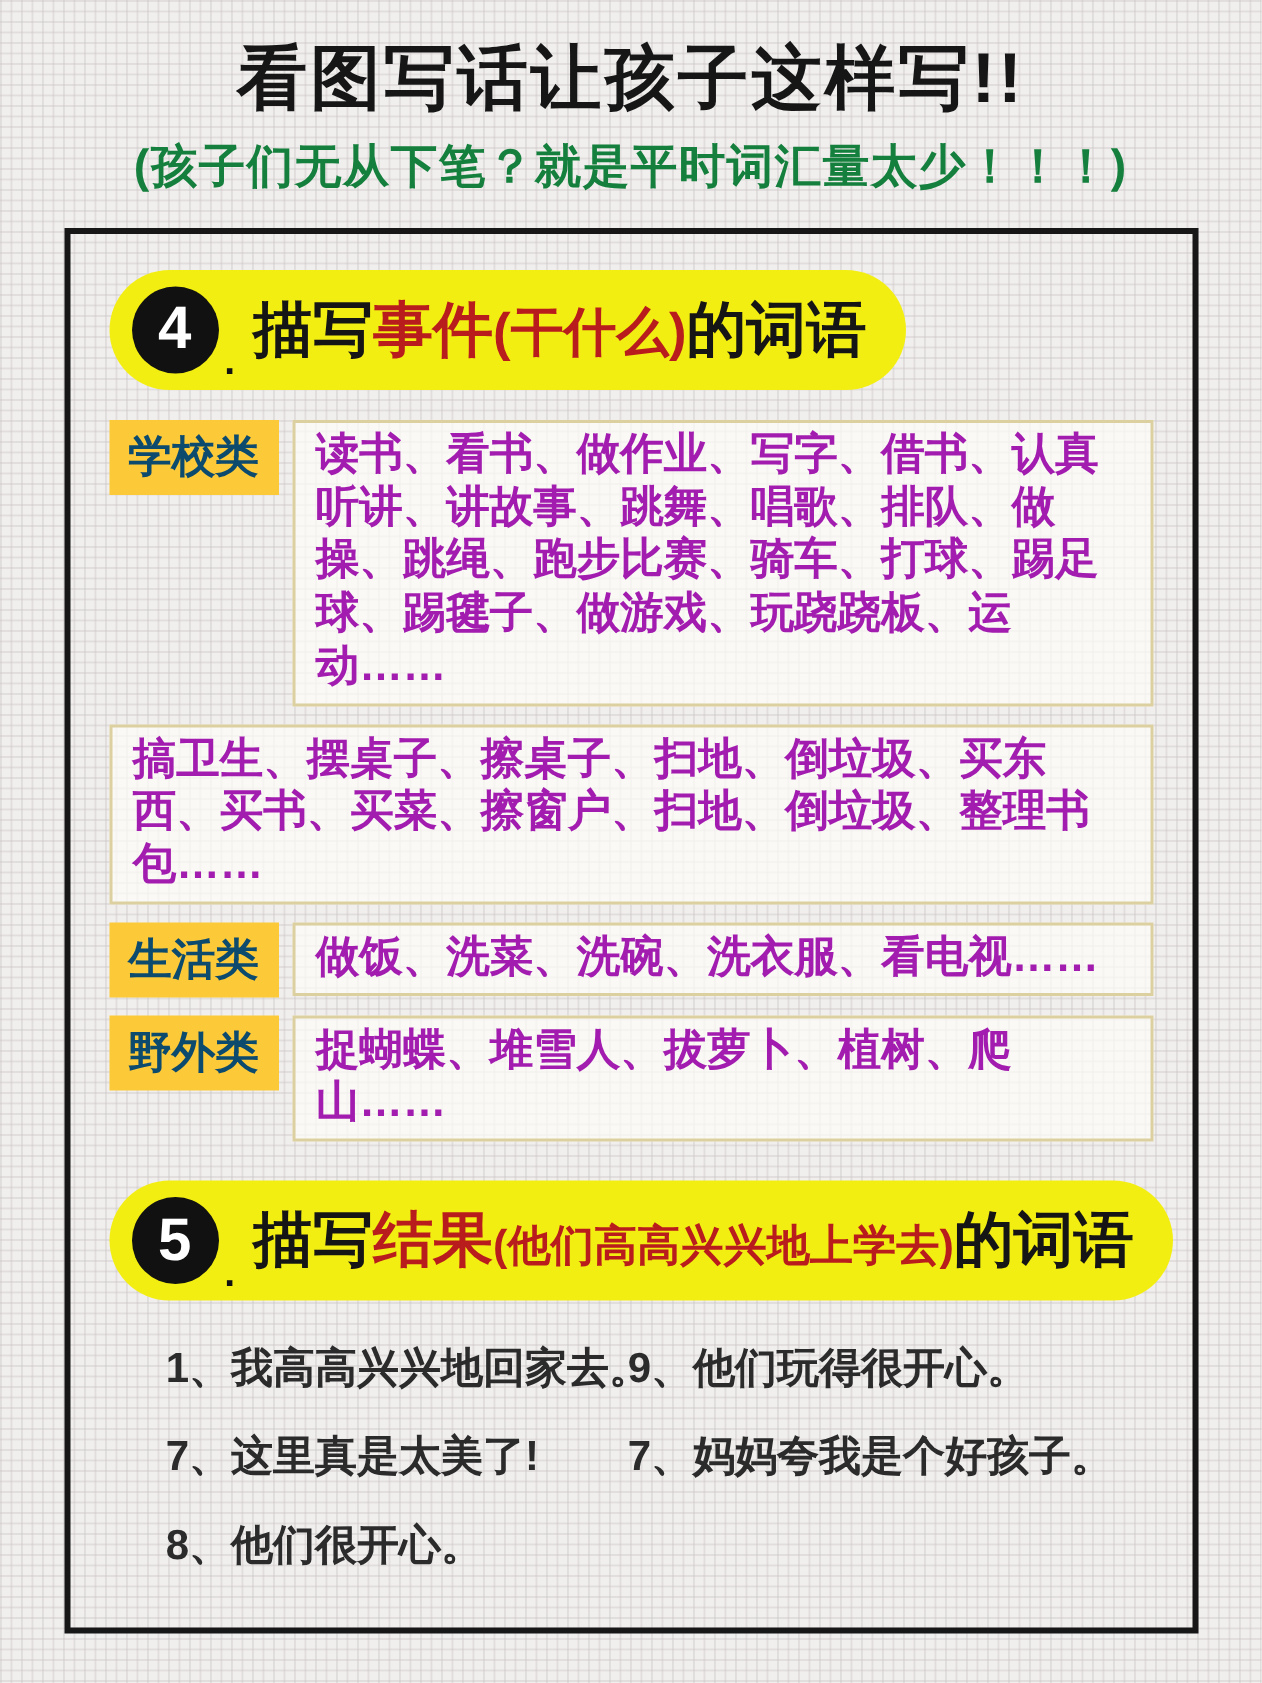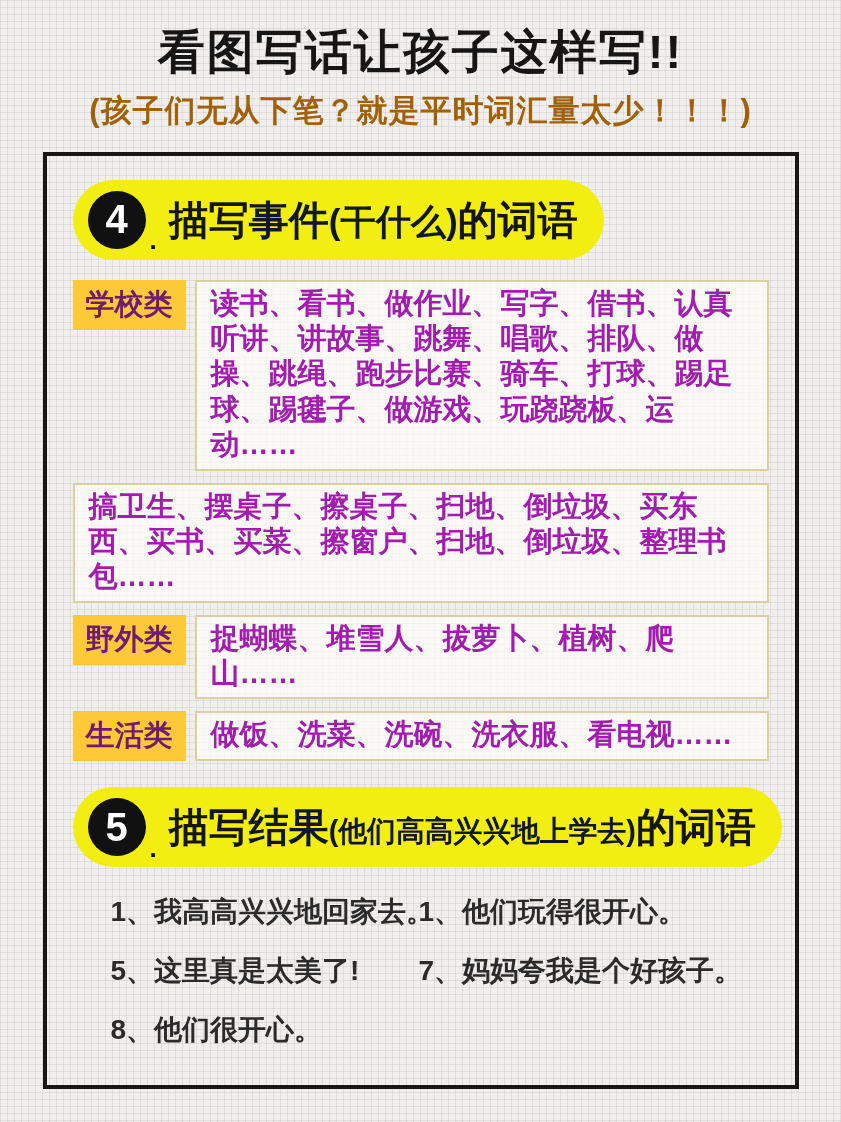--- a/index.html
+++ b/index.html
@@ -24,21 +24,21 @@
     font-weight: 900;
     letter-spacing: 2px;
     color: #161616;
     line-height: 1.1;
   }
   .page-subtitle {
     margin-top: 12px;
     text-align: center;
     font-size: 31px;
     font-weight: bold;
-    color: #a16207;
+    color: #15803d;
     letter-spacing: 1px;
   }
 
   
   .main-box {
     width: 756px;
     min-height: 890px;
     margin: 20px auto 0;
     border: 4px solid #171717;
     padding: 24px 26px 36px 26px;
@@ -75,35 +75,35 @@
     margin-left: -8px;
     line-height: 0.6;
   }
   .heading-text {
     font-size: 40px;
     font-weight: 900;
     color: #151515;
     white-space: nowrap;
     line-height: 1.1;
   }
-  .heading-text .hl { color: #0f172a; }
+  .heading-text .hl { color: #b91c1c; }
   .heading-text .paren { font-size: 0.88em; }
   .section-5 .heading-text .paren { font-size: 0.72em; }
 
   
   .word-table { margin-top: 20px; }
   .word-row {
     display: flex;
     align-items: flex-start;
     gap: 9px;
     margin-bottom: 12px;
   }
   .row-label {
     background: #fcc938;
-    color: #701a75;
+    color: #0c4a6e;
     font-size: 29px;
     font-weight: bold;
     padding: 5px 13px;
     white-space: nowrap;
     flex: 0 0 auto;
   }
   .row-content {
     flex: 1 1 auto;
     border: 2px solid #dcd0a0;
     background: rgba(253, 252, 248, 0.72);
@@ -149,40 +149,40 @@
 
     <div class="word-table">
       <div class="word-row">
         <span class="row-label">学校类</span>
         <span class="row-content">读书、看书、做作业、写字、借书、认真听讲、讲故事、跳舞、唱歌、排队、做操、跳绳、跑步比赛、骑车、打球、踢足球、踢毽子、做游戏、玩跷跷板、运动……</span>
       </div>
       <div class="word-row">
         <span class="row-content">搞卫生、摆桌子、擦桌子、扫地、倒垃圾、买东西、买书、买菜、擦窗户、扫地、倒垃圾、整理书包……</span>
       </div>
       <div class="word-row">
+        <span class="row-label">生活类</span>
+        <span class="row-content">做饭、洗菜、洗碗、洗衣服、看电视……</span>
+      </div>
+      <div class="word-row">
         <span class="row-label">野外类</span>
         <span class="row-content">捉蝴蝶、堆雪人、拔萝卜、植树、爬山……</span>
-      </div>
-      <div class="word-row">
-        <span class="row-label">生活类</span>
-        <span class="row-content">做饭、洗菜、洗碗、洗衣服、看电视……</span>
       </div>
     </div>
   </div>
 
   <div class="section-5">
     <div class="section-pill">
       <span class="num-circle">5</span>
       <span class="num-dot">.</span>
       <span class="heading-text"><span>描写</span><span class="hl">结果</span><span class="hl paren">(他们高高兴兴地上学去)</span><span>的词语</span></span>
     </div>
 
     <div class="sentence-list">
       <div class="sentence-item">1、我高高兴兴地回家去。</div>
-      <div class="sentence-item">1、他们玩得很开心。</div>
-      <div class="sentence-item">5、这里真是太美了!</div>
+      <div class="sentence-item">9、他们玩得很开心。</div>
+      <div class="sentence-item">7、这里真是太美了!</div>
       <div class="sentence-item">7、妈妈夸我是个好孩子。</div>
       <div class="sentence-item">8、他们很开心。</div>
 
     </div>
   </div>
 
 </div>
 
 </body></html>

